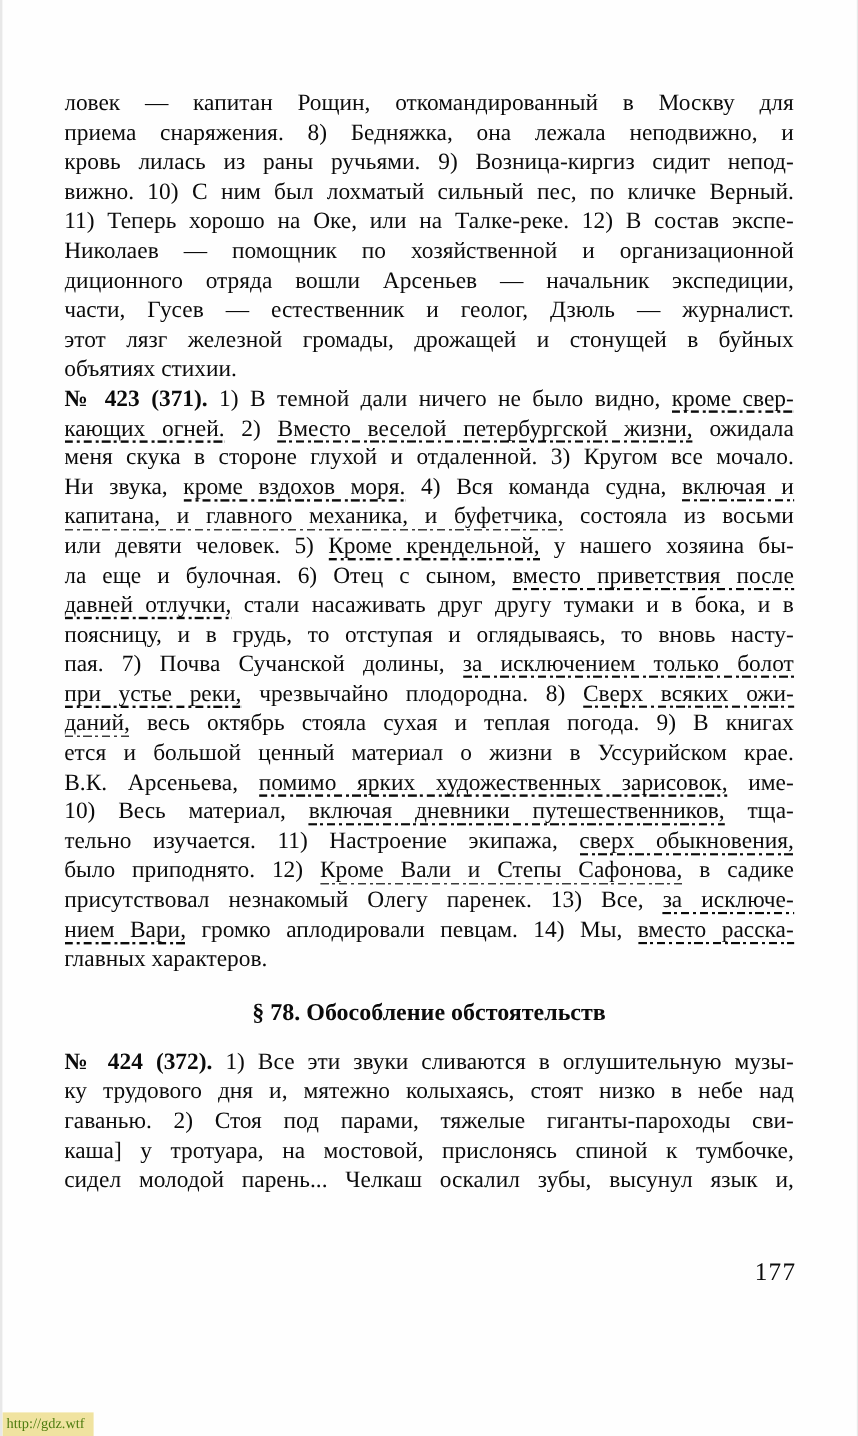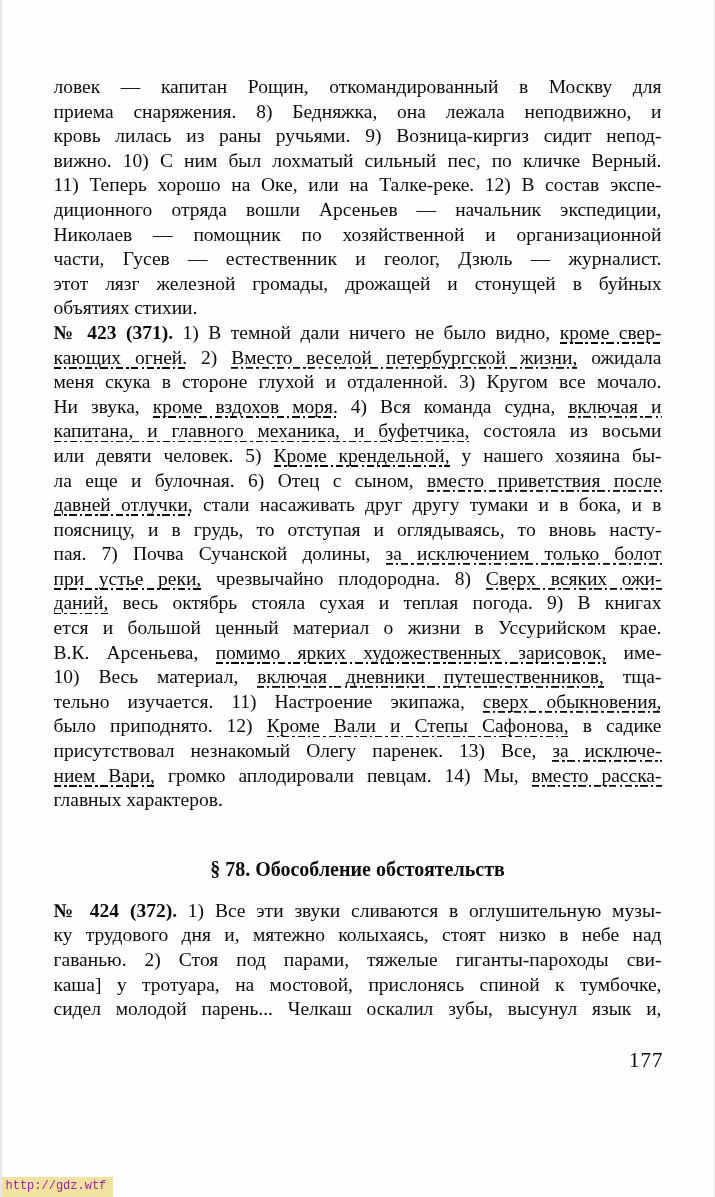--- a/index.html
+++ b/index.html
@@ -35,57 +35,57 @@
   .u{
     background-image:repeating-linear-gradient(90deg,
       currentColor 0 7px, transparent 7px 10px,
       currentColor 10px 12.5px, transparent 12.5px 15.5px);
     background-repeat:repeat-x;
     background-position:left bottom;
     background-size:100% 1.8px;
     padding-bottom:1px;
   }
   .heading{
-    margin:44px 0 16px 0;
+    margin:19px 0 16px 0;
     text-align:center;
     text-align-last:center;
     font-weight:700;
     font-size:20px;
     height:26px;
   }
   .page-number{
     position:absolute;
     top:1048px;right:50px;
     font-size:21px;
     letter-spacing:1px;
   }
   .watermark{
     position:absolute;
     left:0;bottom:0;
     background:#f0e3a0;
-    color:#a21caf;
-    font-family:Liberation Mono, monospace;
+    color:#4d7c0f;
+    font-family:Liberation Serif, serif;
     font-size:12px;
     line-height:15px;
     padding:2px 7px 3px 4px;
   }
 </style>
 </head>
 <body>
 
 <div class="page">
   <div class="text-block">
       <div class="par">
         <div class="line"><span>ловек — капитан Рощин, откомандированный в Москву для</span></div>
         <div class="line"><span>приема снаряжения. 8) Бедняжка, она лежала неподвижно, и</span></div>
         <div class="line"><span>кровь лилась из раны ручьями. 9) Возница-киргиз сидит непод-</span></div>
         <div class="line"><span>вижно. 10) С ним был лохматый сильный пес, по кличке Верный.</span></div>
         <div class="line"><span>11) Теперь хорошо на Оке, или на Талке-реке. 12) В состав экспе-</span></div>
+        <div class="line"><span>Николаев — помощник по хозяйственной и организационной</span></div>
         <div class="line"><span>диционного отряда вошли Арсеньев — начальник экспедиции,</span></div>
-        <div class="line"><span>Николаев — помощник по хозяйственной и организационной</span></div>
         <div class="line"><span>части, Гусев — естественник и геолог, Дзюль — журналист.</span></div>
         <div class="line"><span>этот лязг железной громады, дрожащей и стонущей в буйных</span></div>
         <div class="line flush"><span>объятиях стихии.</span></div>
       </div>
       <div class="par">
         <div class="line"><span class="b">№ 423 (371).</span><span> 1) В темной дали ничего не было видно, </span><span class="u">кроме свер-</span></div>
         <div class="line"><span class="u">кающих огней.</span><span> 2) </span><span class="u">Вместо веселой петербургской жизни,</span><span> ожидала</span></div>
         <div class="line"><span>меня скука в стороне глухой и отдаленной. 3) Кругом все мочало.</span></div>
         <div class="line"><span>Ни звука, </span><span class="u">кроме вздохов моря.</span><span> 4) Вся команда судна, </span><span class="u">включая и</span></div>
         <div class="line"><span class="u">капитана, и главного механика, и буфетчика,</span><span> состояла из восьми</span></div>

